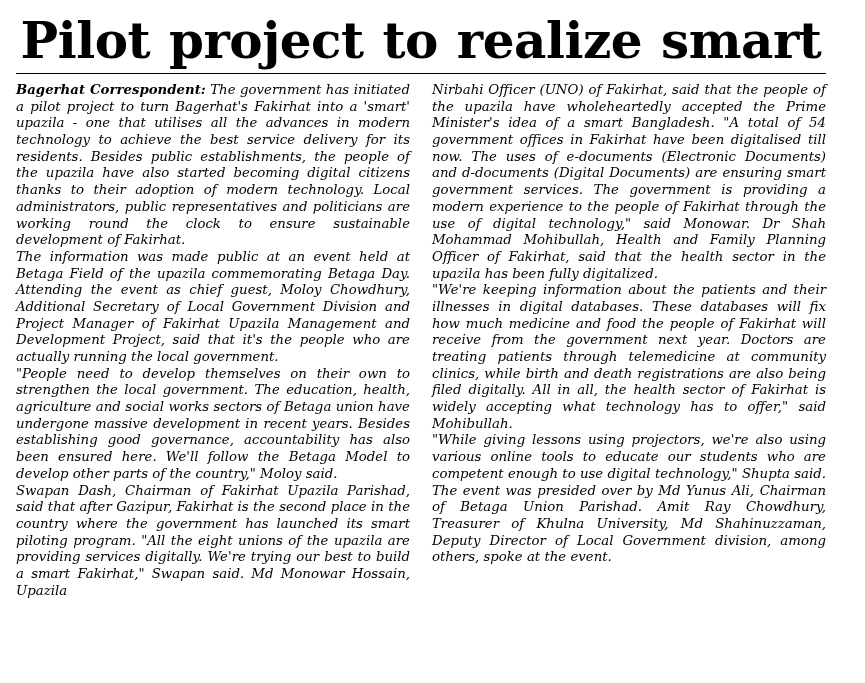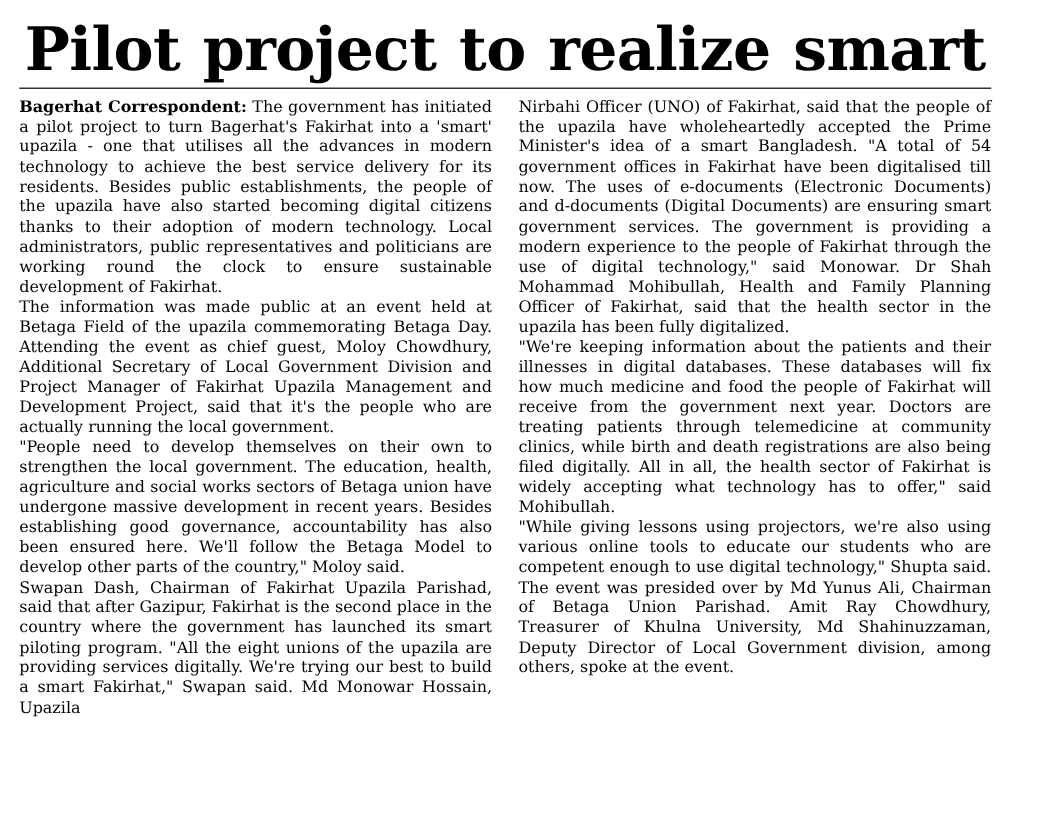--- a/index.html
+++ b/index.html
@@ -43,20 +43,21 @@
     height: 0;
   }
   .columns {
     display: flex;
     gap: 22px;
     align-items: flex-start;
   }
   .col {
     flex: 1 1 0;
     width: 404px;
+    font-style: italic;
   }
   p.body {
     margin: 0;
     font-family: "DejaVu Serif", serif;
     font-size: 13.3px;
     line-height: 1.255;
     text-align: justify;
     text-justify: inter-word;
     hyphens: manual;
   }

